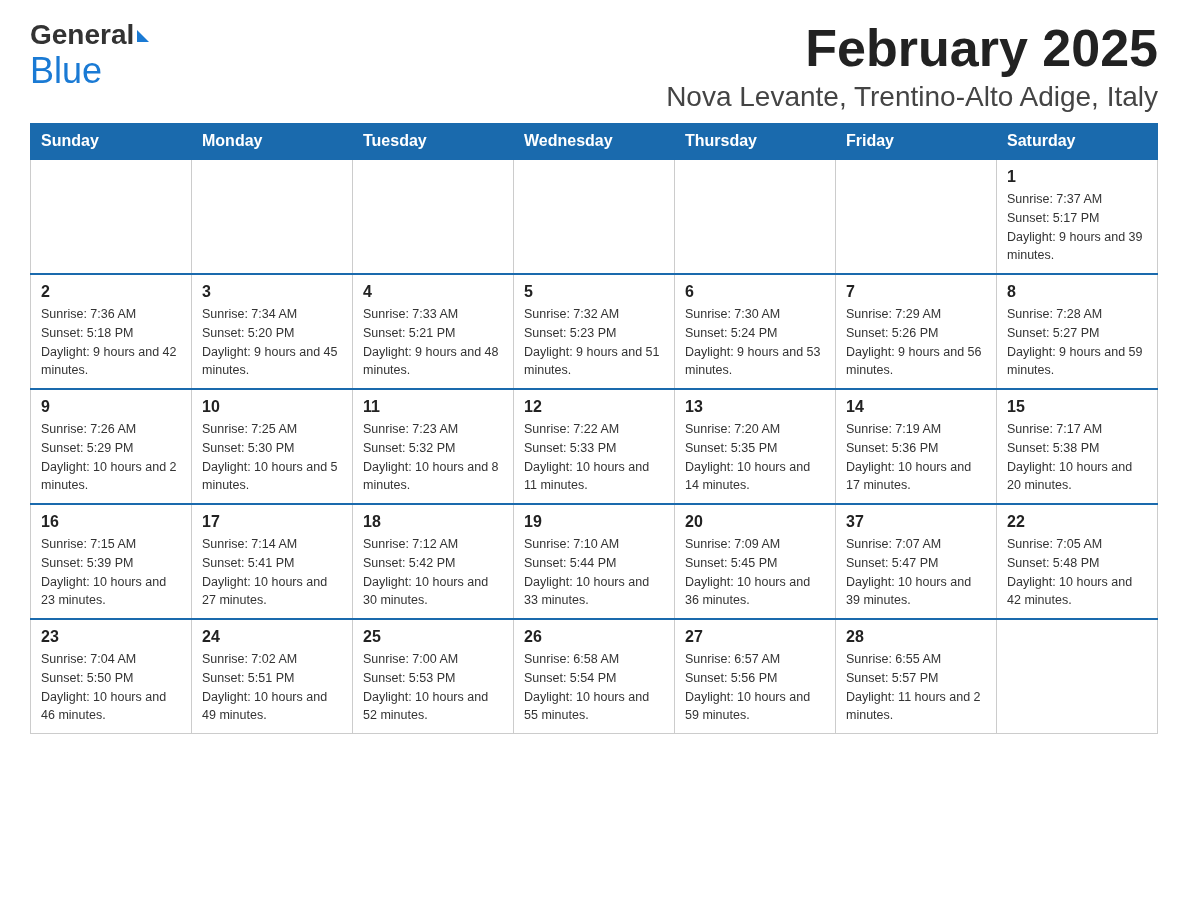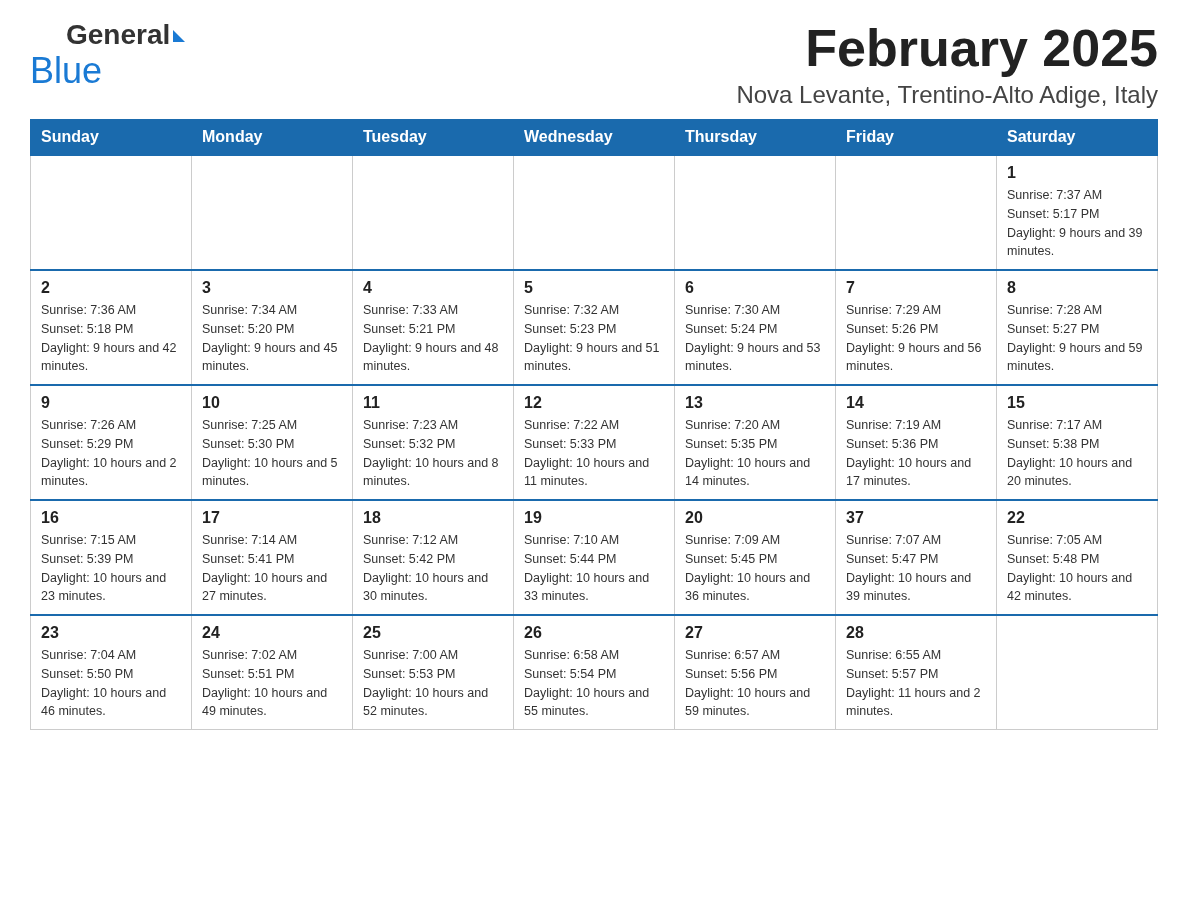--- a/index.html
+++ b/index.html
@@ -20,21 +20,21 @@
       text-align: right;
     }
     .month-title {
       font-size: 52px;
       font-weight: bold;
       color: #222;
       line-height: 1.1;
       text-align: right;
     }
     .location-title {
-      font-size: 24px;
+      font-size: 28px;
       color: #444;
       margin-top: 4px;
     }
     .calendar {
       width: 100%;
       border-collapse: collapse;
     }
     .calendar th {
       background-color: #1a6aad;
       color: #fff;
@@ -73,21 +73,20 @@
       line-height: 1.5;
     }
     .empty-cell {
       background: #f9f9f9;
     }
     .logo-text-general {
       font-size: 28px;
       font-weight: bold;
       color: #333;
       font-family: Arial, sans-serif;
-      margin-left: 36px;
     }
     .logo-text-blue {
       font-size: 36px;
       font-weight: normal;
       color: #1a7ad4;
       font-family: Arial, sans-serif;
     }
     .logo-block {
       line-height: 1.1;
     }

